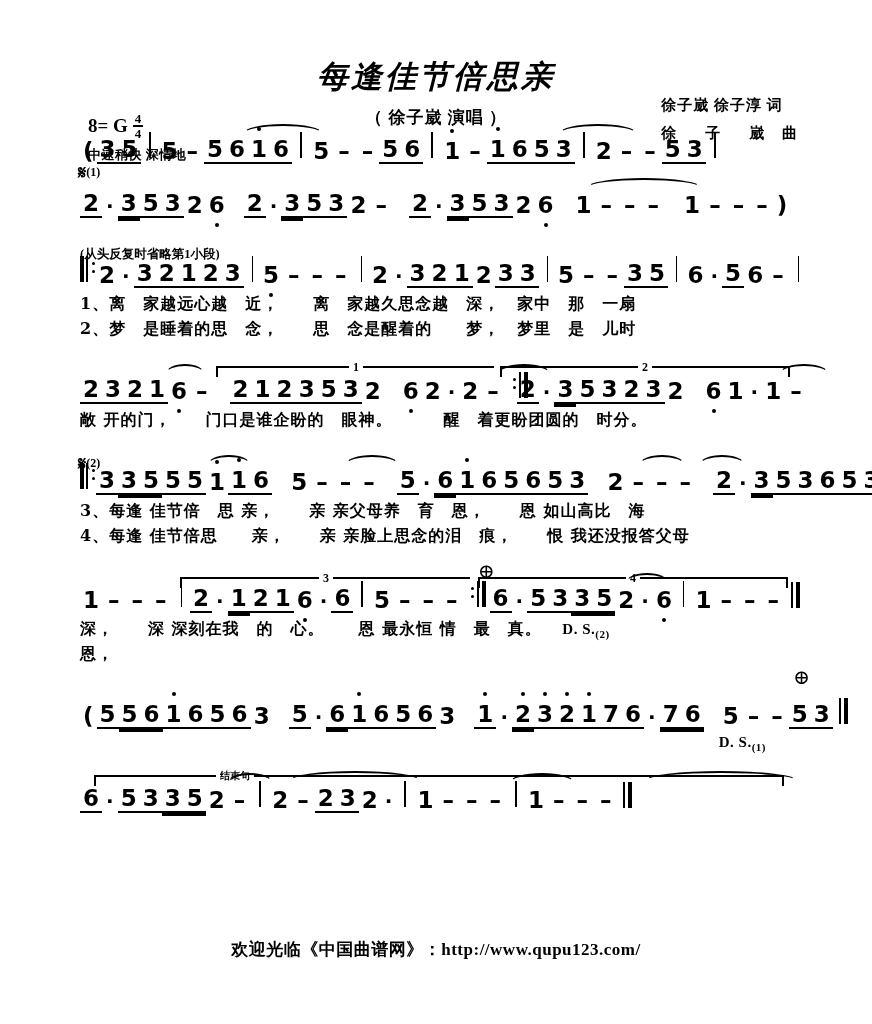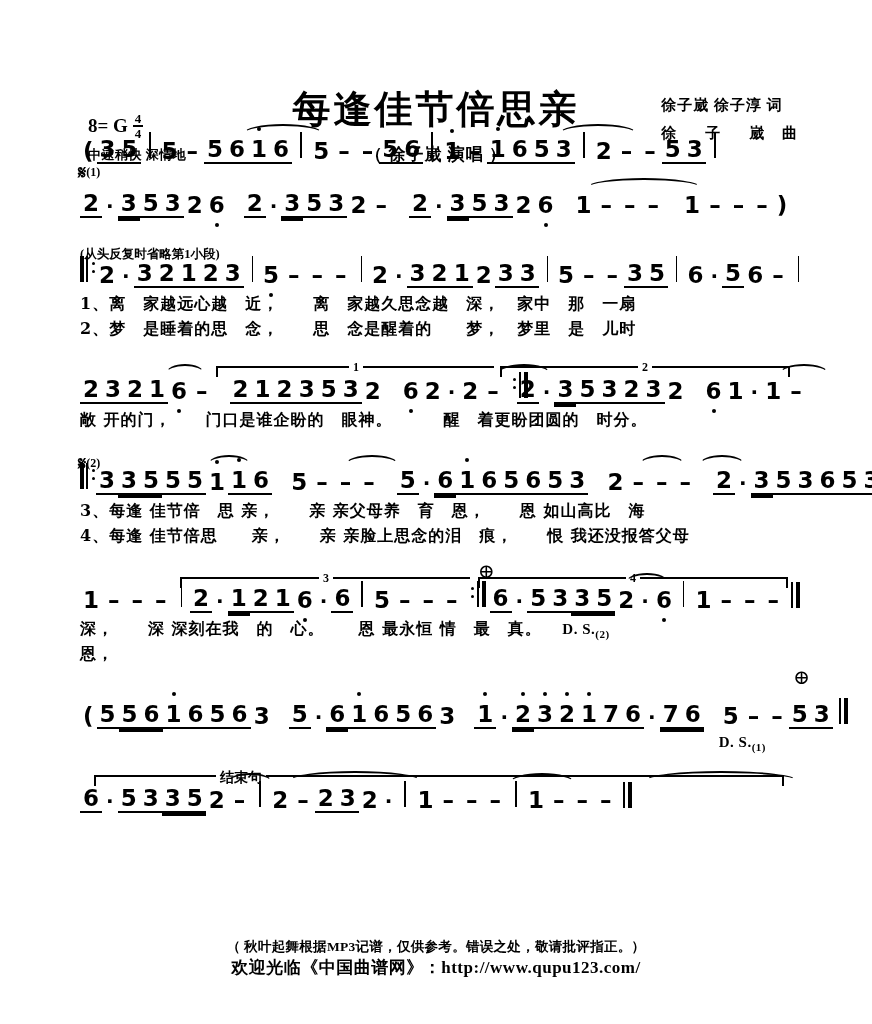--- a/index.html
+++ b/index.html
@@ -12,25 +12,26 @@
     color: #000;
     position: relative;
     overflow: hidden;
   }
   .sheet { position: relative; width: 872px; height: 1024px; padding: 0; }
 
   
   .header { position: relative; height: 120px; }
   .title {
     text-align: center;
-    font-size: 38px;
+    font-size: 31px;
     font-weight: bold;
     letter-spacing: 3px;
-    padding-top: 84px;
+    padding-top: 56px;
     font-family: "DejaVu Serif", "Liberation Serif", serif;
+    font-style: italic;
   }
   .subtitle {
     text-align: center;
     font-size: 17px;
     font-weight: bold;
     margin-top: 8px;
     letter-spacing: 1px;
   }
   .credits {
     position: absolute;
@@ -537,21 +538,21 @@
     </div>
     <div style="text-align:right; padding-right:40px; margin-top:4px;">
       <span class="ds">
         <span>D. S.</span><sub>(1)</sub>
       </span>
     </div>
   </div>
 
   <div class="system" style="margin-top:16px;">
     <div class="volta labelled rightclose" style="left:94px; top:0px; width:690px;">
-      <span style="left:120px; transform:none; font-size:14px;">结束句</span>
+      <span style="left:120px; transform:none; font-size:10px;">结束句</span>
     </div>
     <div class="noterow" style="margin-top:22px;">
       <div class="slur" style="left:148px; top:-2px; width:44px;"></div>
       <div class="slur" style="left:210px; top:-4px; width:130px;"></div>
       <div class="slur" style="left:430px; top:-2px; width:64px;"></div>
       <div class="slur" style="left:566px; top:-4px; width:150px;"></div>
       <div class="notes">
         <span class="n beam1">6</span>
           <span class="dotH">·</span>
           <span class="n beam1">5</span>
@@ -576,17 +577,16 @@
         <span class="n">1</span>
           <span class="dash">–</span>
           <span class="dash">–</span>
           <span class="dash">–</span>
         <span class="bar2"></span>
       </div>
     </div>
   </div>
 
   <div class="footer" style="top:938px;">
-    <div class="f1">（ 秋叶起舞根据MP3记谱，仅供参考。错误之处，敬请批评指正。）</div>
     <div class="f2">欢迎光临《中国曲谱网》：http://www.qupu123.com/</div>
   </div>
 
 </div>
 
 </body></html>

